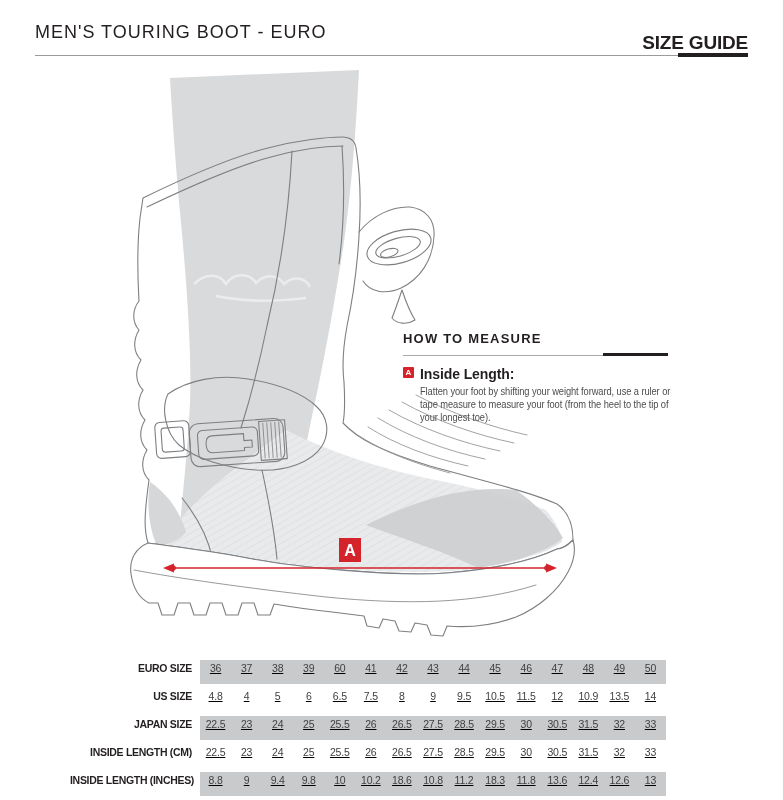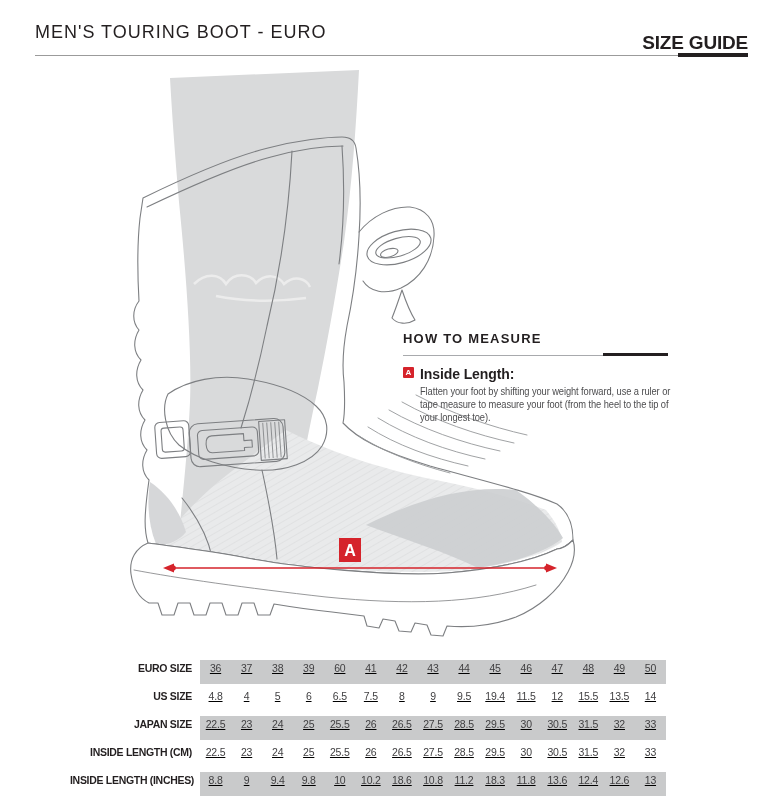--- a/index.html
+++ b/index.html
@@ -205,24 +205,24 @@
       <div class="tcells">
         <div class="tcell">4.8</div>
         <div class="tcell">4</div>
         <div class="tcell">5</div>
         <div class="tcell">6</div>
         <div class="tcell">6.5</div>
         <div class="tcell">7.5</div>
         <div class="tcell">8</div>
         <div class="tcell">9</div>
         <div class="tcell">9.5</div>
-        <div class="tcell">19.4</div>
+        <div class="tcell">10.5</div>
         <div class="tcell">11.5</div>
         <div class="tcell">12</div>
-        <div class="tcell">15.5</div>
+        <div class="tcell">10.9</div>
         <div class="tcell">13.5</div>
         <div class="tcell">14</div>
       </div>
     </div>
     <div class="trow">
       <div class="tlabel">JAPAN SIZE</div>
       <div class="tcells shaded">
         <div class="tcell">22.5</div>
         <div class="tcell">23</div>
         <div class="tcell">24</div>

